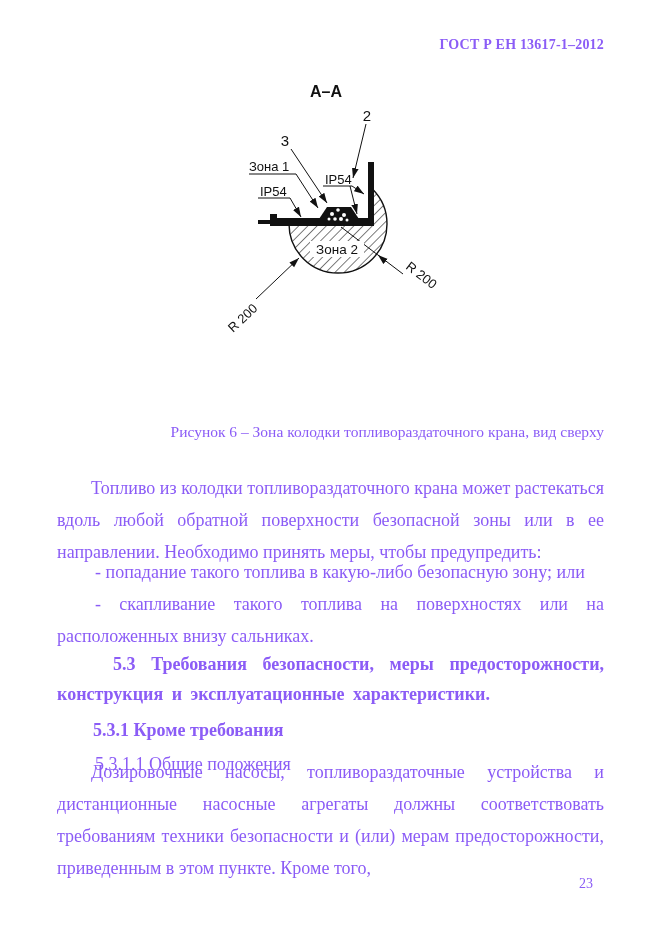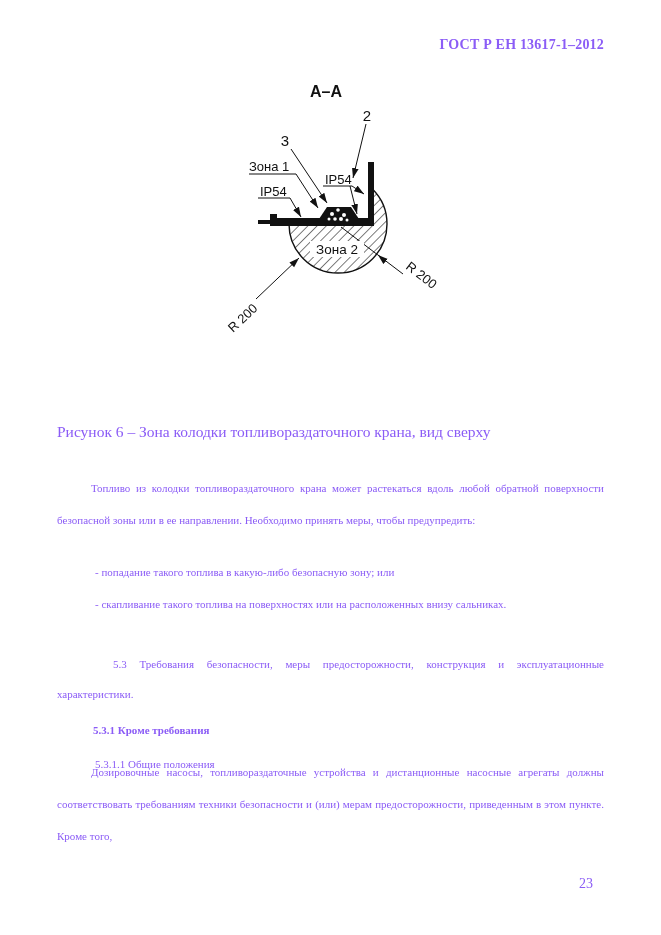--- a/index.html
+++ b/index.html
@@ -8,29 +8,29 @@
     font-family:"Liberation Serif", serif;color:#8b5cf6;overflow:hidden;
     margin:0 auto;
   }
   .hdr{
     position:absolute;top:37px;right:57px;font-size:14px;font-weight:bold;
     letter-spacing:.2px;
   }
   .fig-svg{position:absolute;top:0;left:0;}
   .legend{position:absolute;top:316px;left:57px;width:547px;text-align:center;font-size:15px;}
   .legend div{margin-bottom:10.5px;}
-  .figcap{position:absolute;top:423px;left:57px;width:547px;text-align:left;font-size:15.5px;}
+  .figcap{position:absolute;top:423px;left:57px;width:547px;text-align:right;font-size:15.5px;}
   .para{
-    position:absolute;left:57px;width:547px;font-size:11px;line-height:32px;
+    position:absolute;left:57px;width:547px;font-size:18px;line-height:32px;
     text-align:justify;text-indent:34px;
   }
   .p1{top:472px;}
   .b1{top:556px;text-indent:38px;text-align:left;}
   .b2{top:588px;text-indent:38px;}
-  .h53{top:649px;font-weight:normal;text-indent:56px;line-height:30px;word-spacing:4px;}
+  .h53{top:649px;font-weight:bold;text-indent:56px;line-height:30px;word-spacing:4px;}
   .h531{top:714px;font-weight:bold;text-indent:36px;}
   .h5311{top:748px;text-indent:38px;}
   .p2{top:756px;}
   .pagenum{position:absolute;top:876px;right:68px;font-size:14px;}
   .dwg-txt{font-family:"Liberation Sans", sans-serif;fill:#111;}
   svg line, svg path.ld{stroke:#111;}
 </style>
 </head>
 <body>
 

